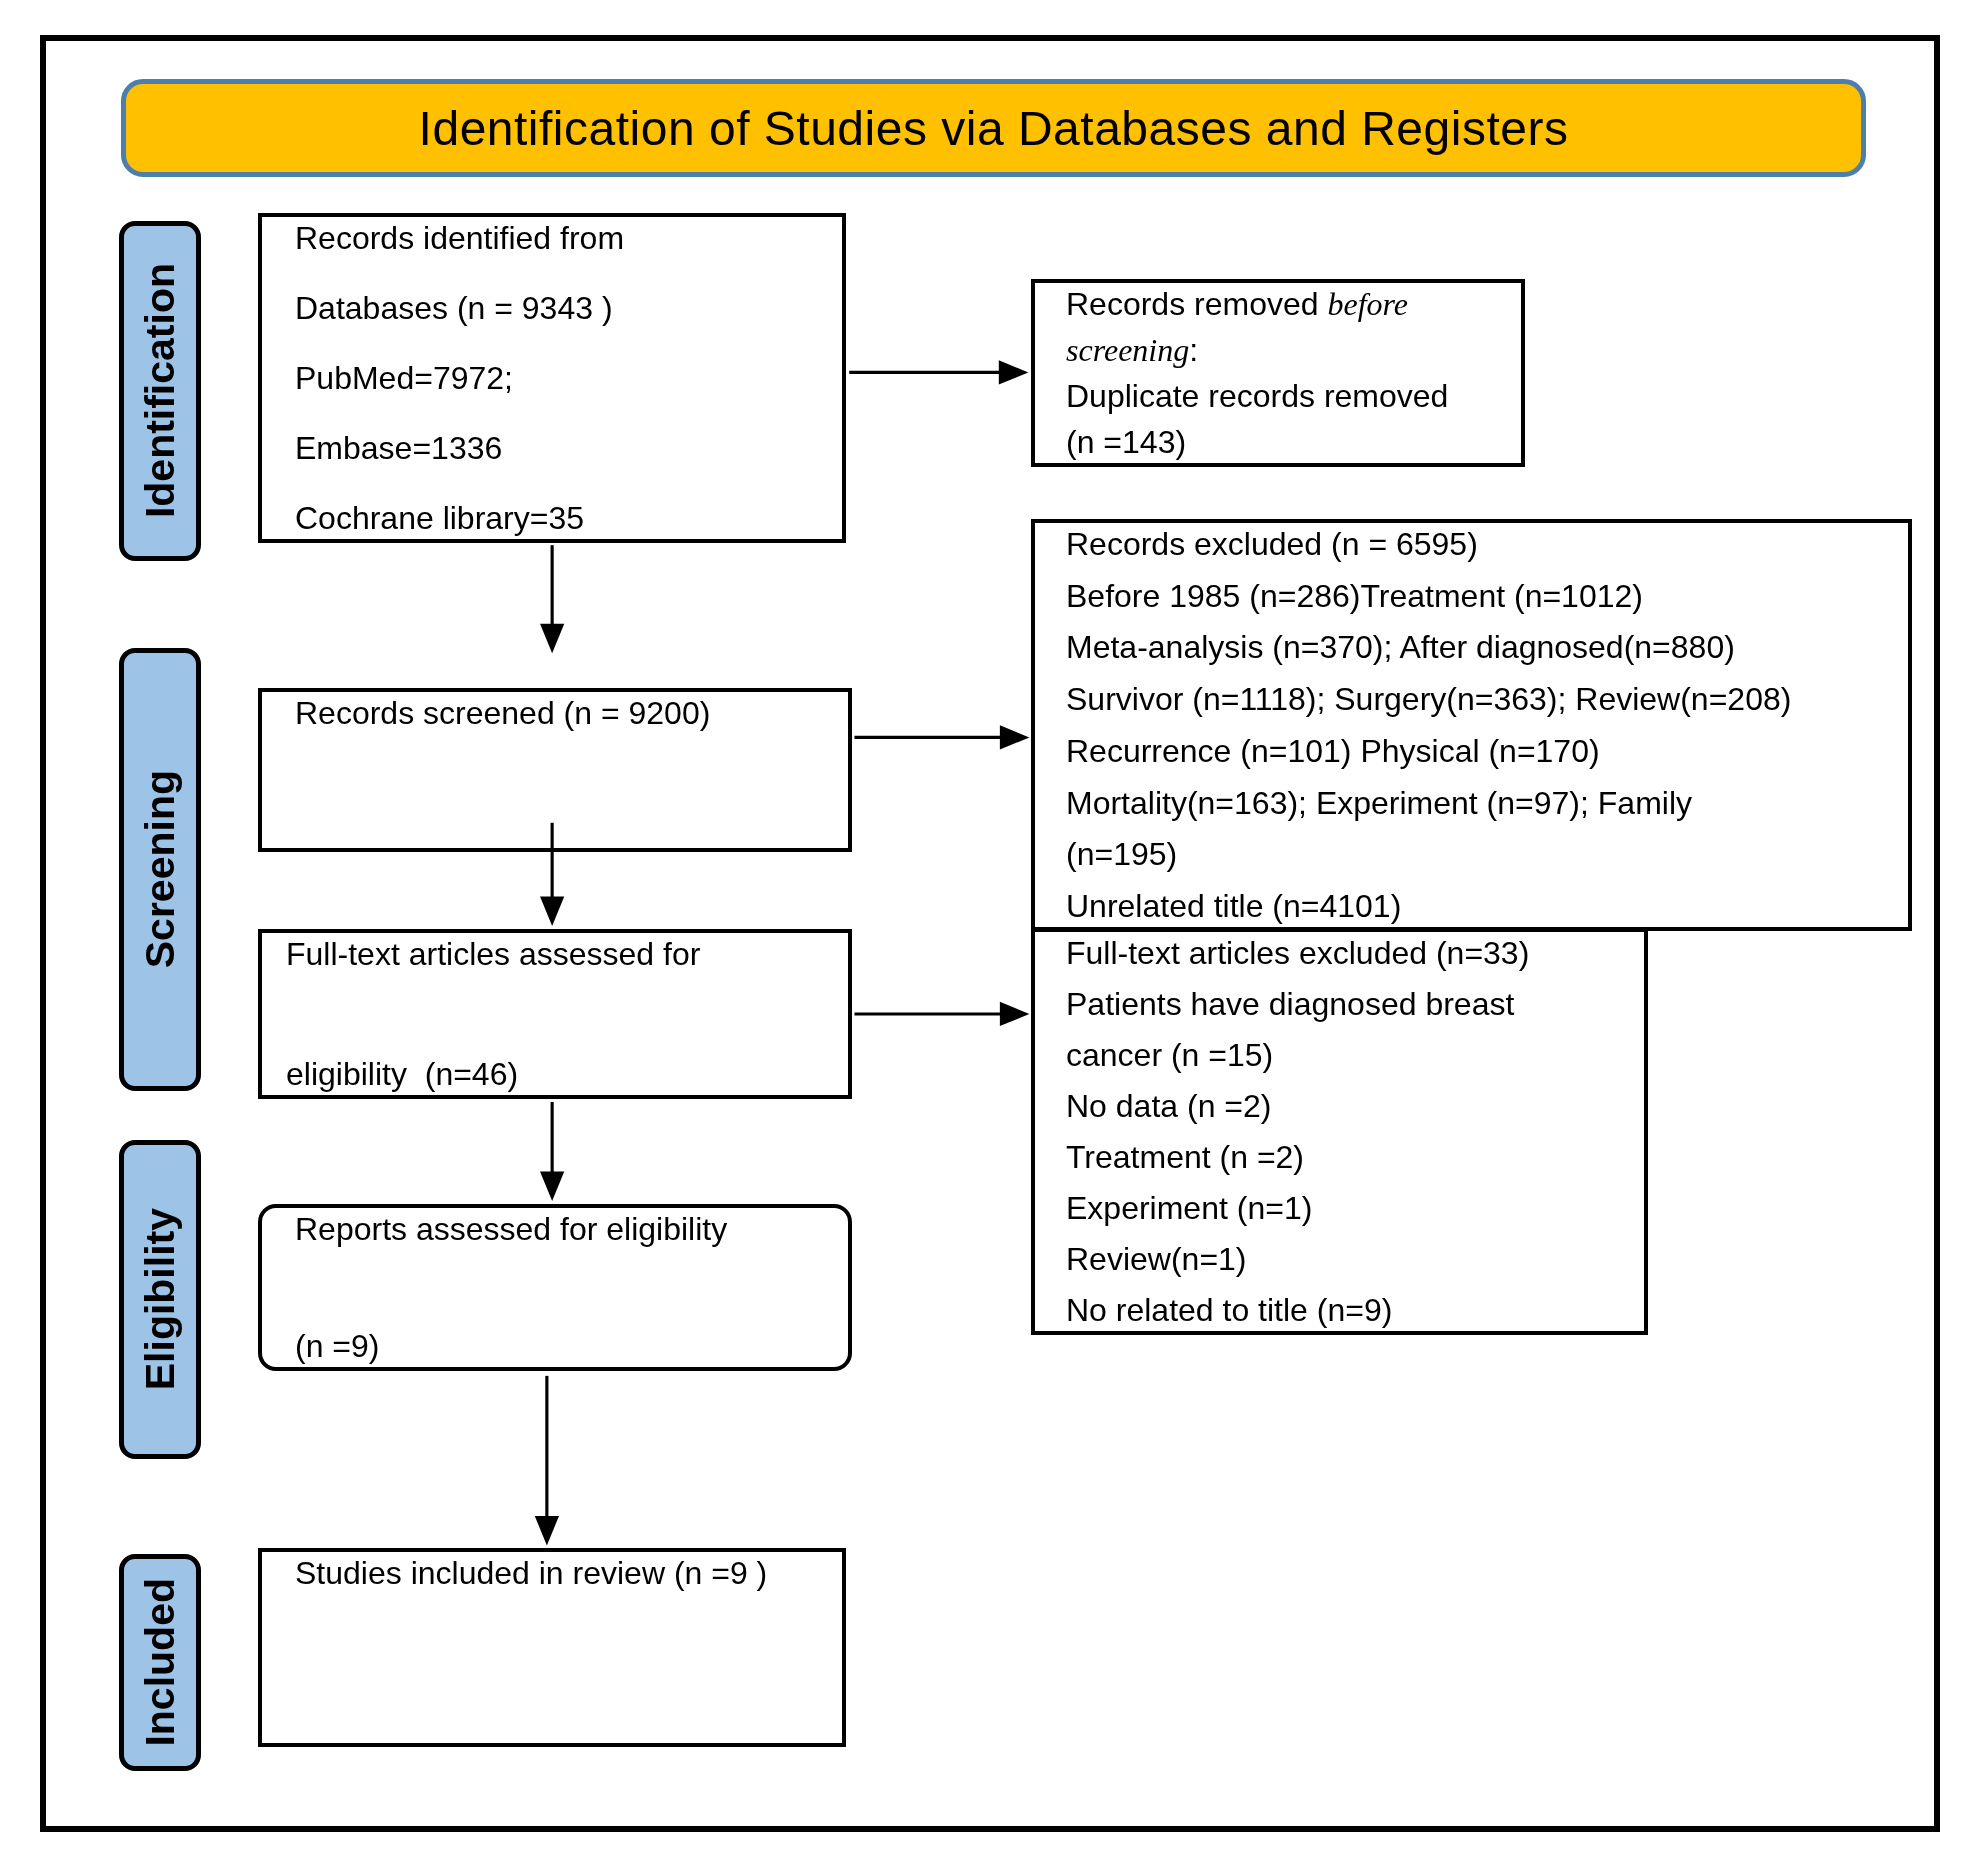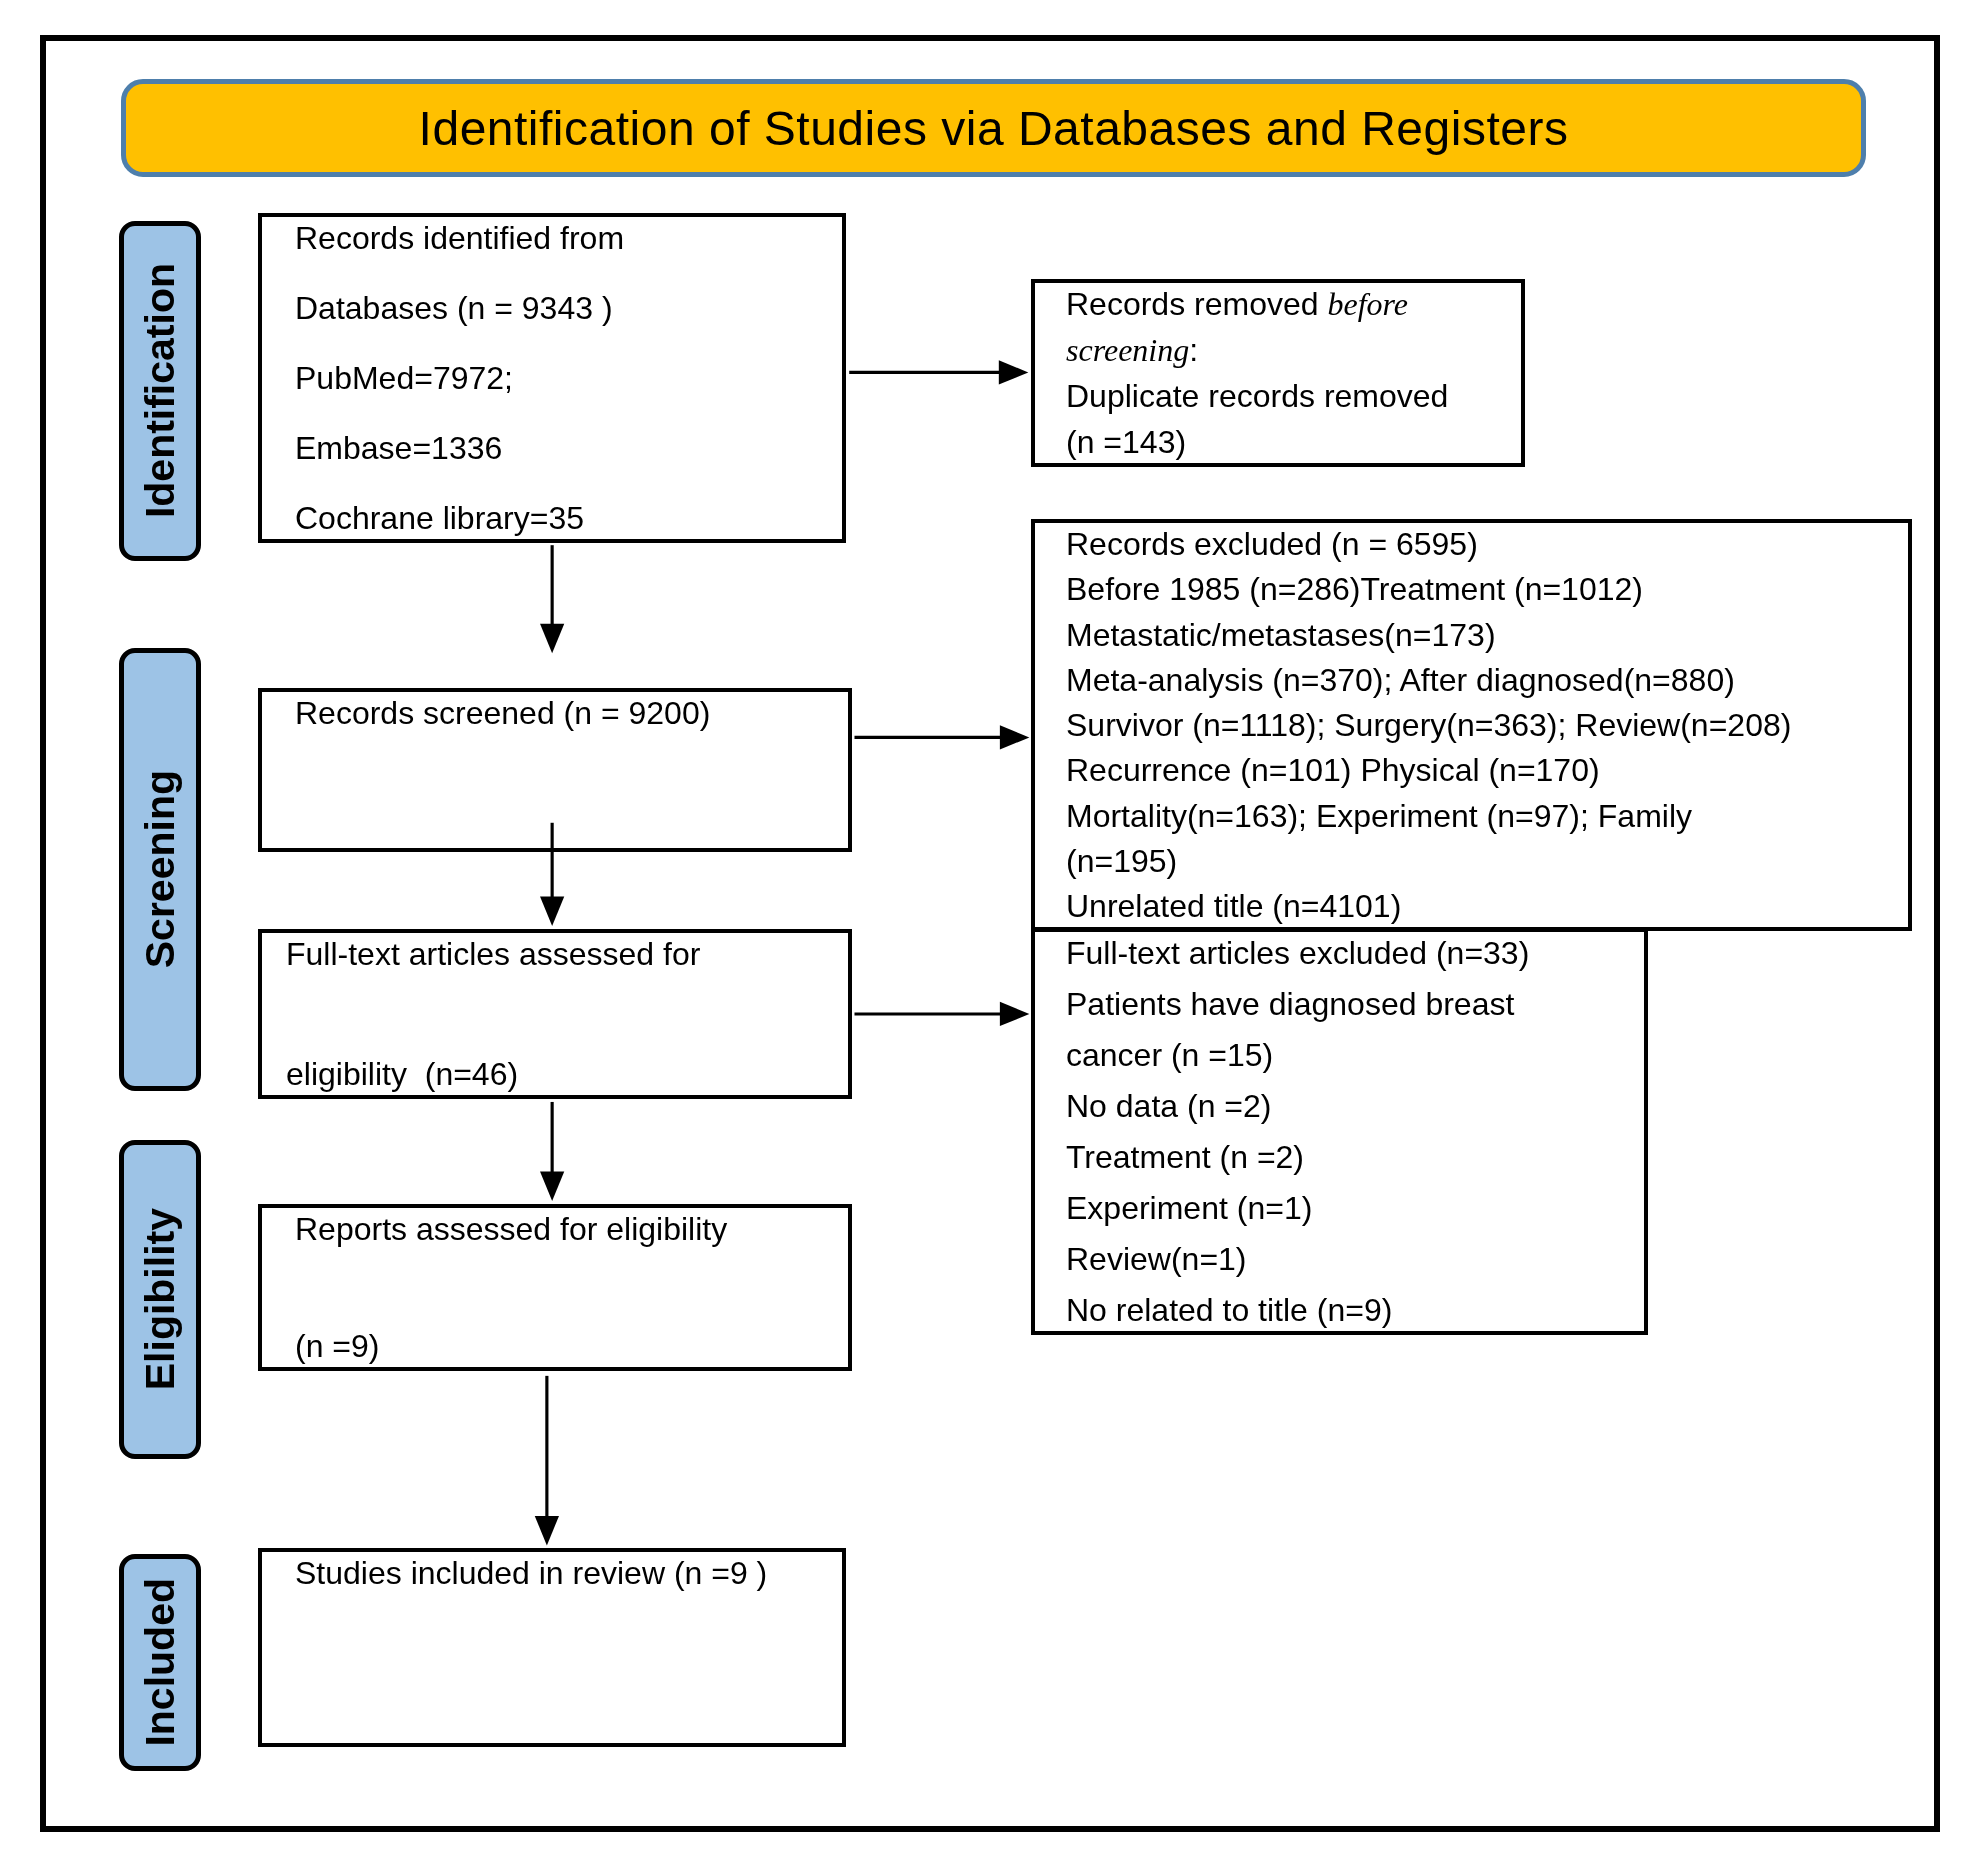--- a/index.html
+++ b/index.html
@@ -36,21 +36,21 @@
     font-size:32px;line-height:42px;
   }
   .flowbox .line{white-space:pre;}
   .em{font-style:italic;font-family:Liberation Serif, serif;}
   .b1{left:258px;top:213px;width:588px;height:330px;padding-left:33px;}
   .b2{left:1031px;top:279px;width:494px;height:188px;padding-left:31px;}
   .b3{left:258px;top:688px;width:594px;height:164px;padding-left:33px;}
   .b4{left:1031px;top:519px;width:881px;height:412px;padding-left:31px;}
   .b5{left:258px;top:929px;width:594px;height:170px;padding-left:24px;}
   .b6{left:1031px;top:928px;width:617px;height:407px;padding-left:31px;}
-  .b7{left:258px;top:1204px;width:594px;height:167px;padding-left:33px;}
+  .b7{left:258px;top:1204px;width:594px;height:167px;padding-left:33px;border-radius:18px;}
   .b8{left:258px;top:1548px;width:588px;height:199px;padding-left:33px;}
   .arrows{position:absolute;left:0;top:0;width:1985px;height:1871px;pointer-events:none;}
 </style>
 </head>
 <body>
 
 <div class="canvas">
 
   <div class="outer-frame"></div>
 
@@ -83,21 +83,20 @@
       <div class="line"><span class="em">screening</span><span>:</span></div>
       <div class="line">Duplicate records removed</div>
       <div class="line">(n =143)</div>
     </div>
   <div class="flowbox b3">
       <div class="line">Records screened (n = 9200)</div>
     </div>
   <div class="flowbox b4">
       <div class="line">Records excluded (n = 6595)</div>
       <div class="line">Before 1985 (n=286)Treatment (n=1012)</div>
-      <div class="line">Metastatic/metastases(n=173)</div>
       <div class="line">Meta-analysis (n=370); After diagnosed(n=880)</div>
       <div class="line">Survivor (n=1118); Surgery(n=363); Review(n=208)</div>
       <div class="line">Recurrence (n=101) Physical (n=170)</div>
       <div class="line">Mortality(n=163); Experiment (n=97); Family</div>
       <div class="line">(n=195)</div>
       <div class="line">Unrelated title (n=4101)</div>
     </div>
   <div class="flowbox b5">
       <div class="line">Full-text articles assessed for</div>
       <div class="line">eligibility  (n=46)</div>

